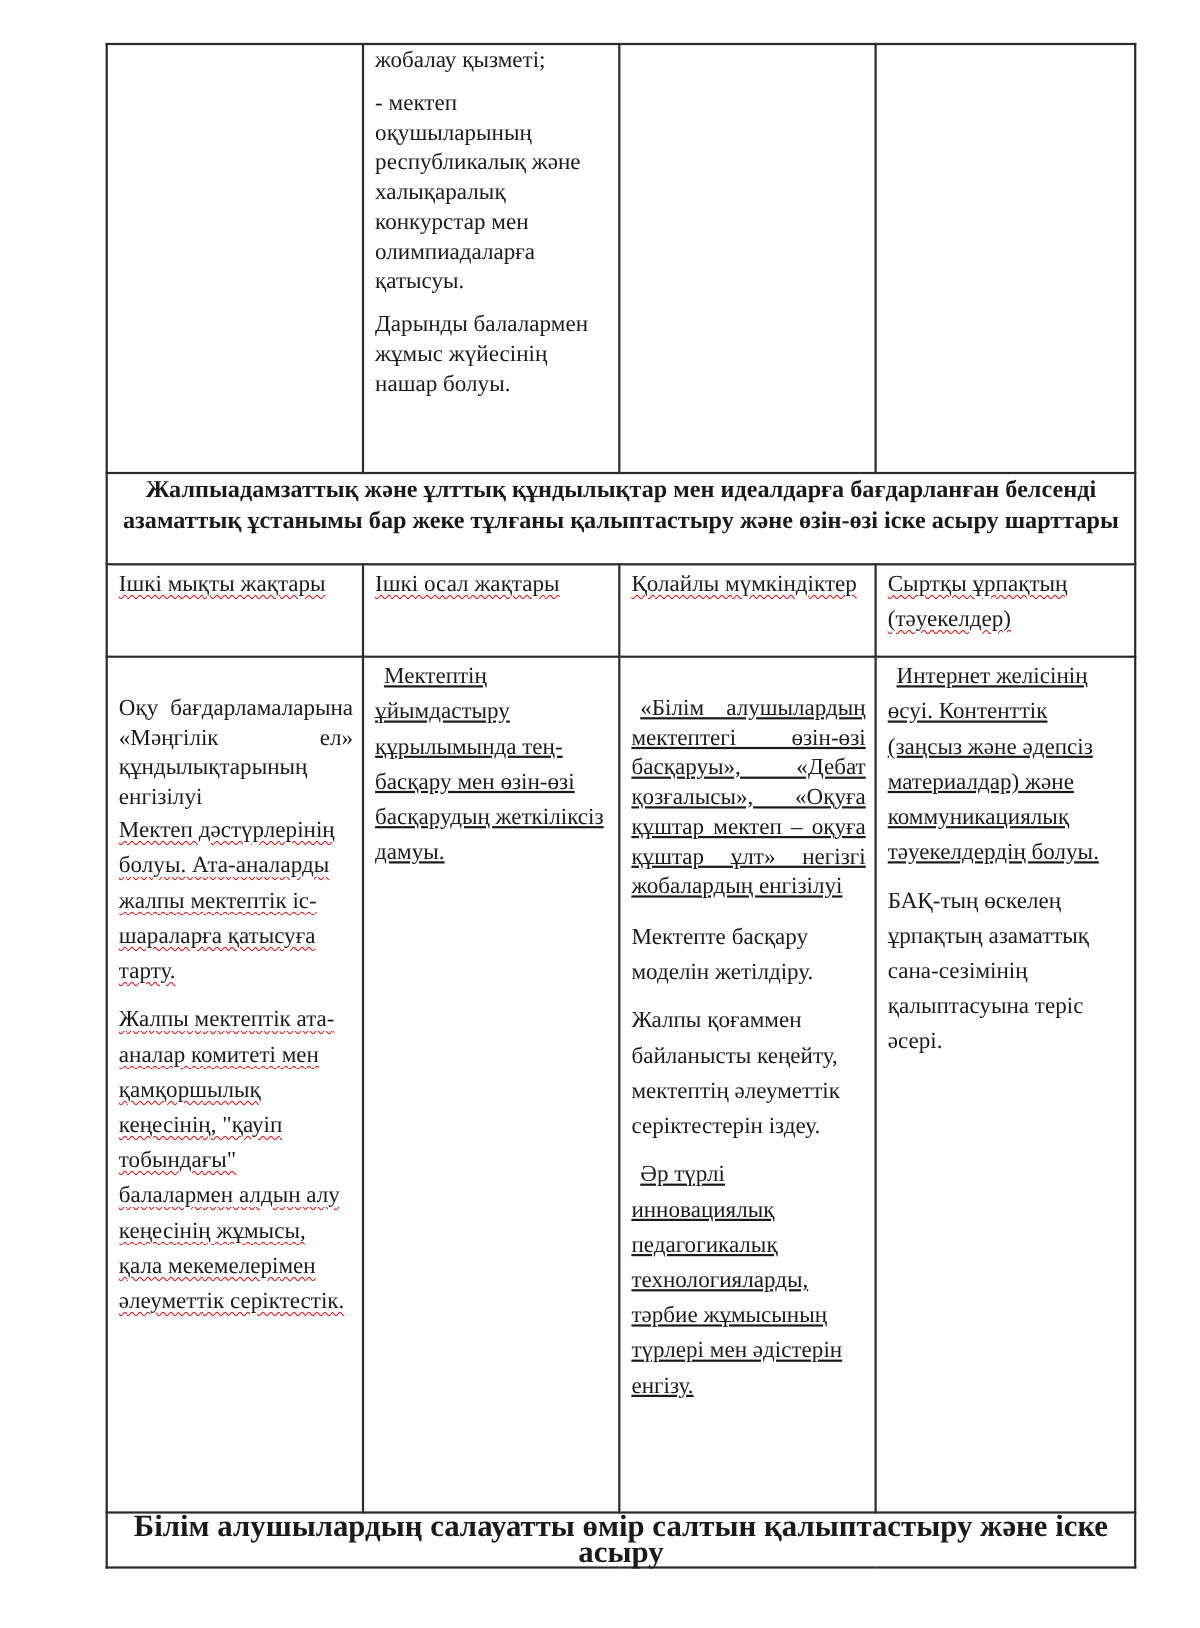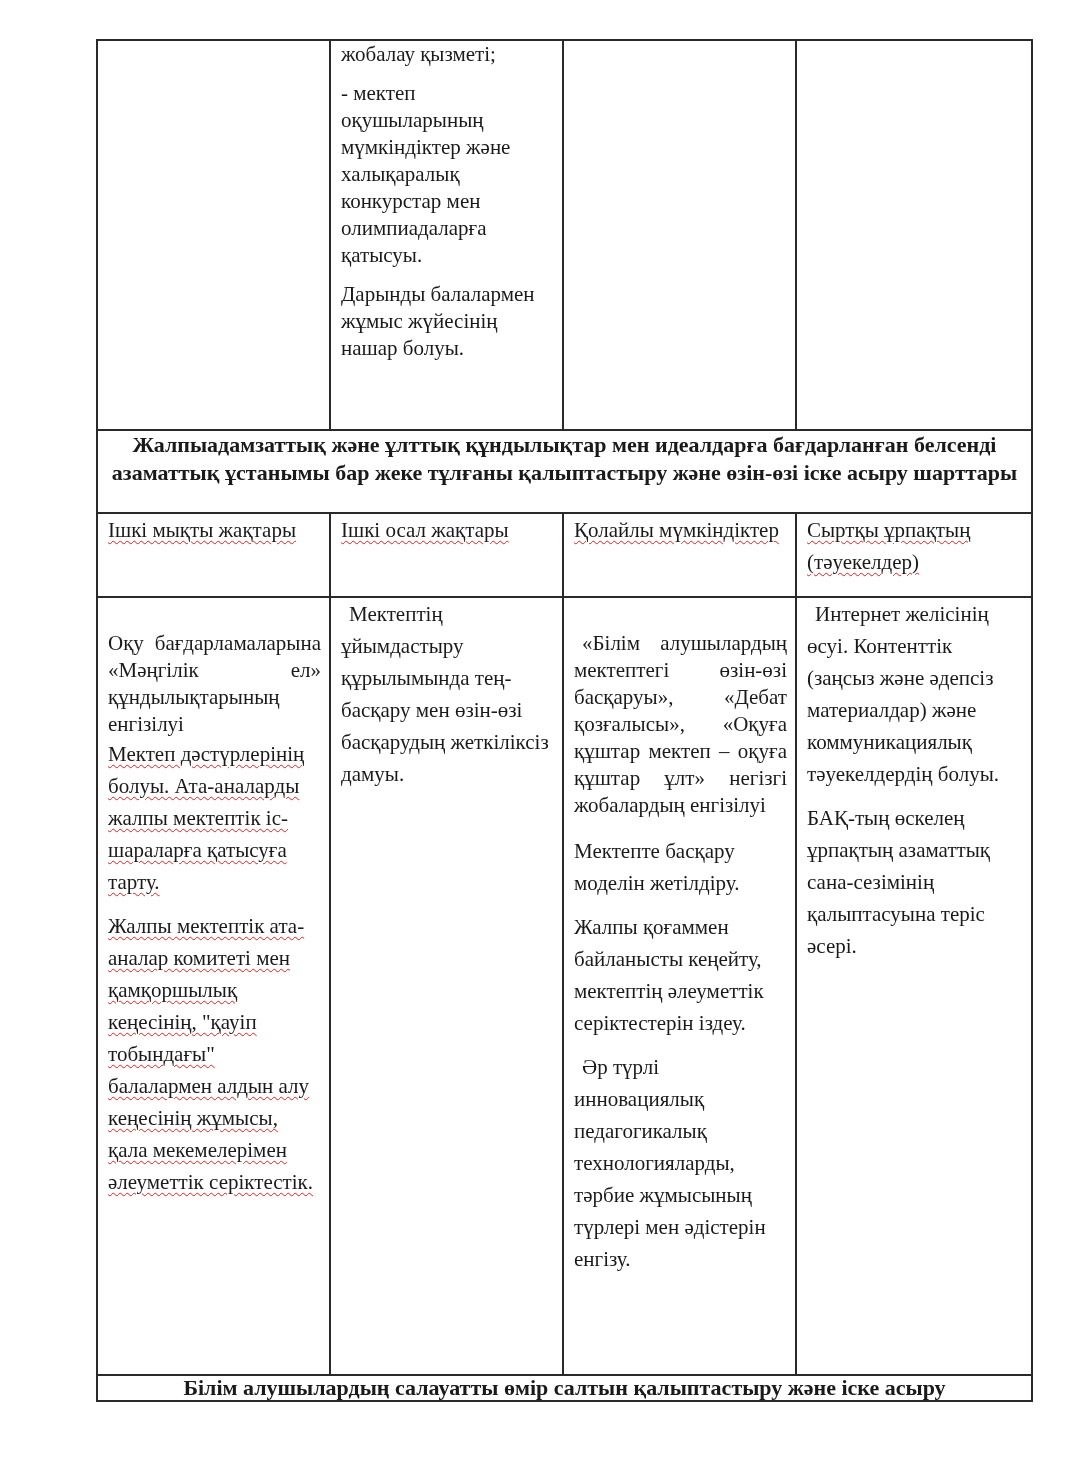--- a/index.html
+++ b/index.html
@@ -37,41 +37,41 @@
     }
     col.c1 { width: 233px; }
     col.c2 { width: 233px; }
     col.c3 { width: 233px; }
     col.c4 { width: 236px; }
 
     .p { margin: 0 0 12px 0; }
     .p:last-child { margin-bottom: 0; }
     .lh32 { line-height: 32px; }
     .justify { text-align: justify; text-align-last: left; margin-top: 32px; }
-    .indent { text-indent: 8px; }
+    .indent { text-indent: 8px; text-decoration: underline; }
 
     tr.row-top td { height: 388px; }
     tr.row-section td {
       text-align: center;
       font-weight: bold;
       font-size: 22px;
       line-height: 28px;
       padding: 0 10px;
       height: 81px;
       border-radius: 11px;
     }
     tr.row-heads td {
       height: 82px;
       line-height: 32px;
     }
     tr.row-body td { height: 776px; }
     tr.row-footer td {
       text-align: center;
       font-weight: bold;
-      font-size: 22px;
+      font-size: 28px;
       line-height: 24px;
       height: 24px;
       padding: 0 10px;
     }
     .spell {
       text-decoration: underline wavy #e02020;
       text-decoration-thickness: 1px;
       text-underline-offset: 3px;
     }
   </style>
@@ -85,21 +85,21 @@
         <col class="c2">
         <col class="c3">
         <col class="c4">
     </colgroup>
 
     <tbody>
         <tr class="row-top">
       <td></td>
       <td>
         <div class="p">жобалау қызметі;</div>
-        <div class="p">- мектеп оқушыларының мүмкіндіктер және халықаралық конкурстар мен олимпиадаларға қатысуы.</div>
+        <div class="p">- мектеп оқушыларының республикалық және халықаралық конкурстар мен олимпиадаларға қатысуы.</div>
         <div class="p">Дарынды балалармен жұмыс жүйесінің нашар болуы.</div>
       </td>
       <td></td>
       <td></td>
     </tr>
 
     <tr class="row-section">
       <td colspan="4">Жалпыадамзаттық және ұлттық құндылықтар мен идеалдарға бағдарланған белсенді азаматтық ұстанымы бар жеке тұлғаны қалыптастыру және өзін-өзі іске асыру шарттары</td>
     </tr>
 

